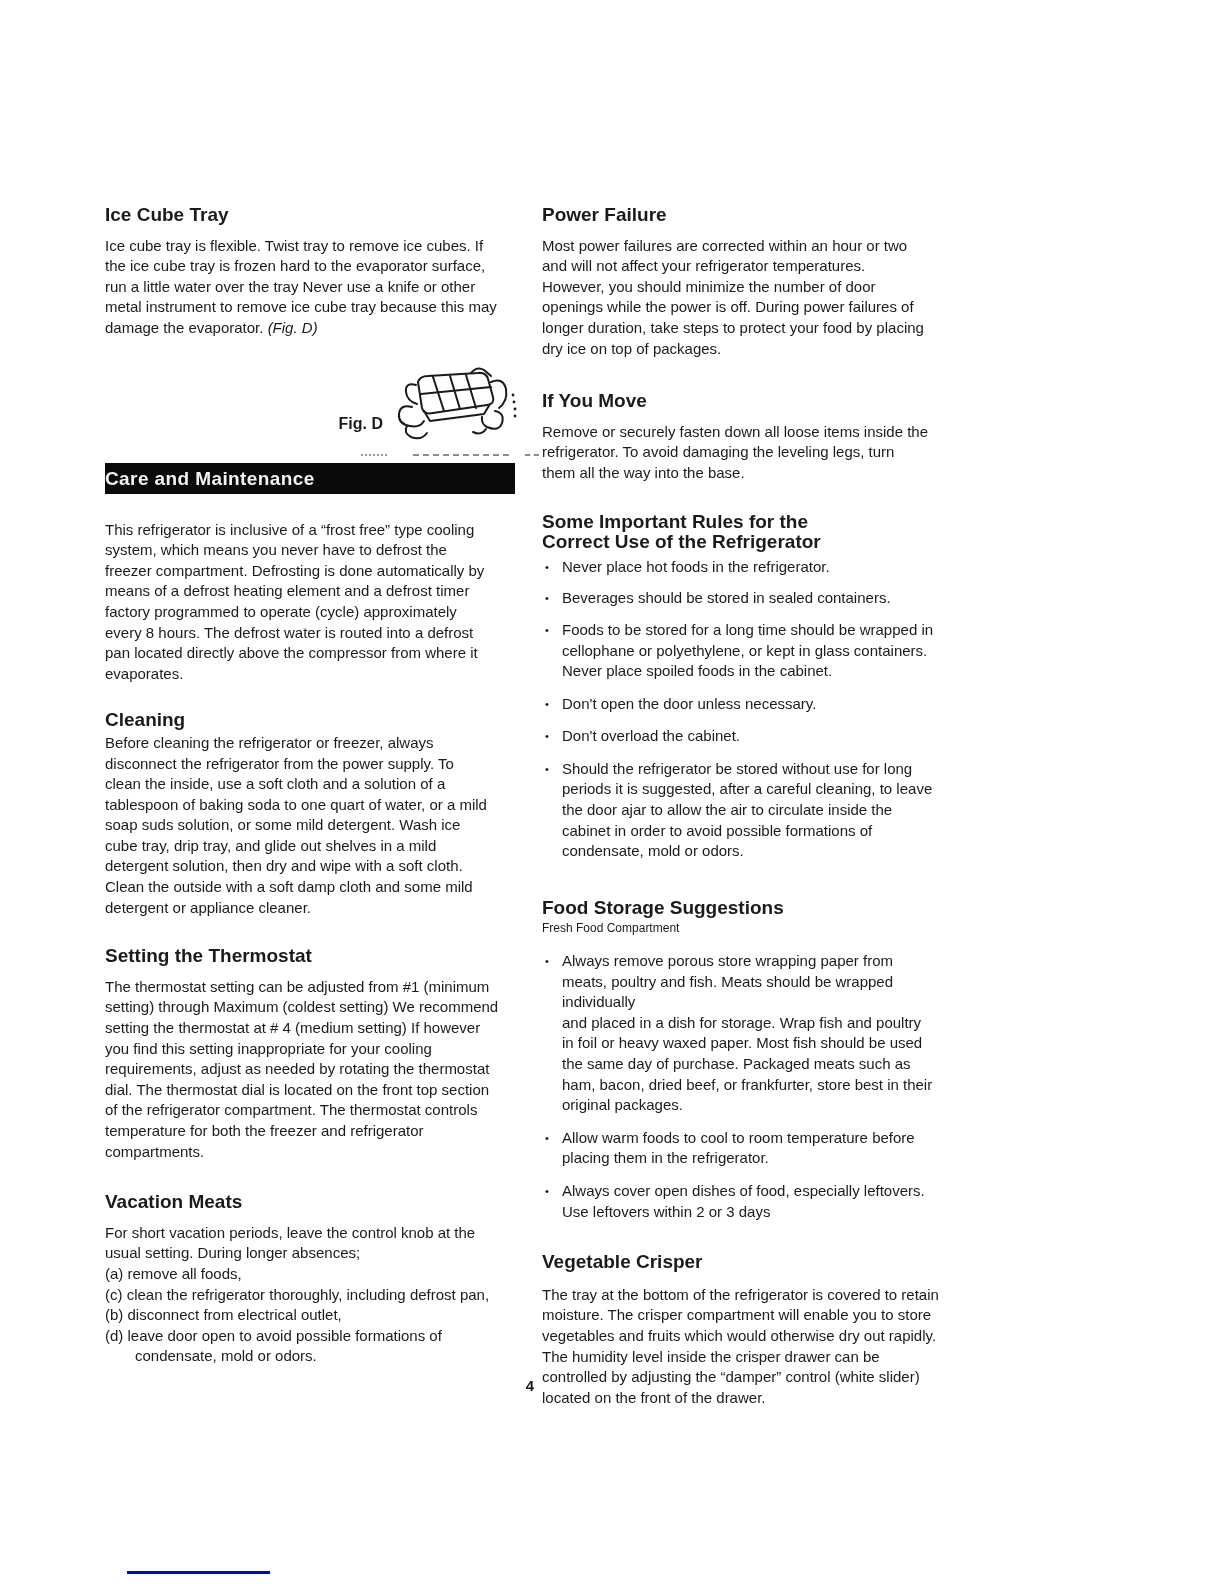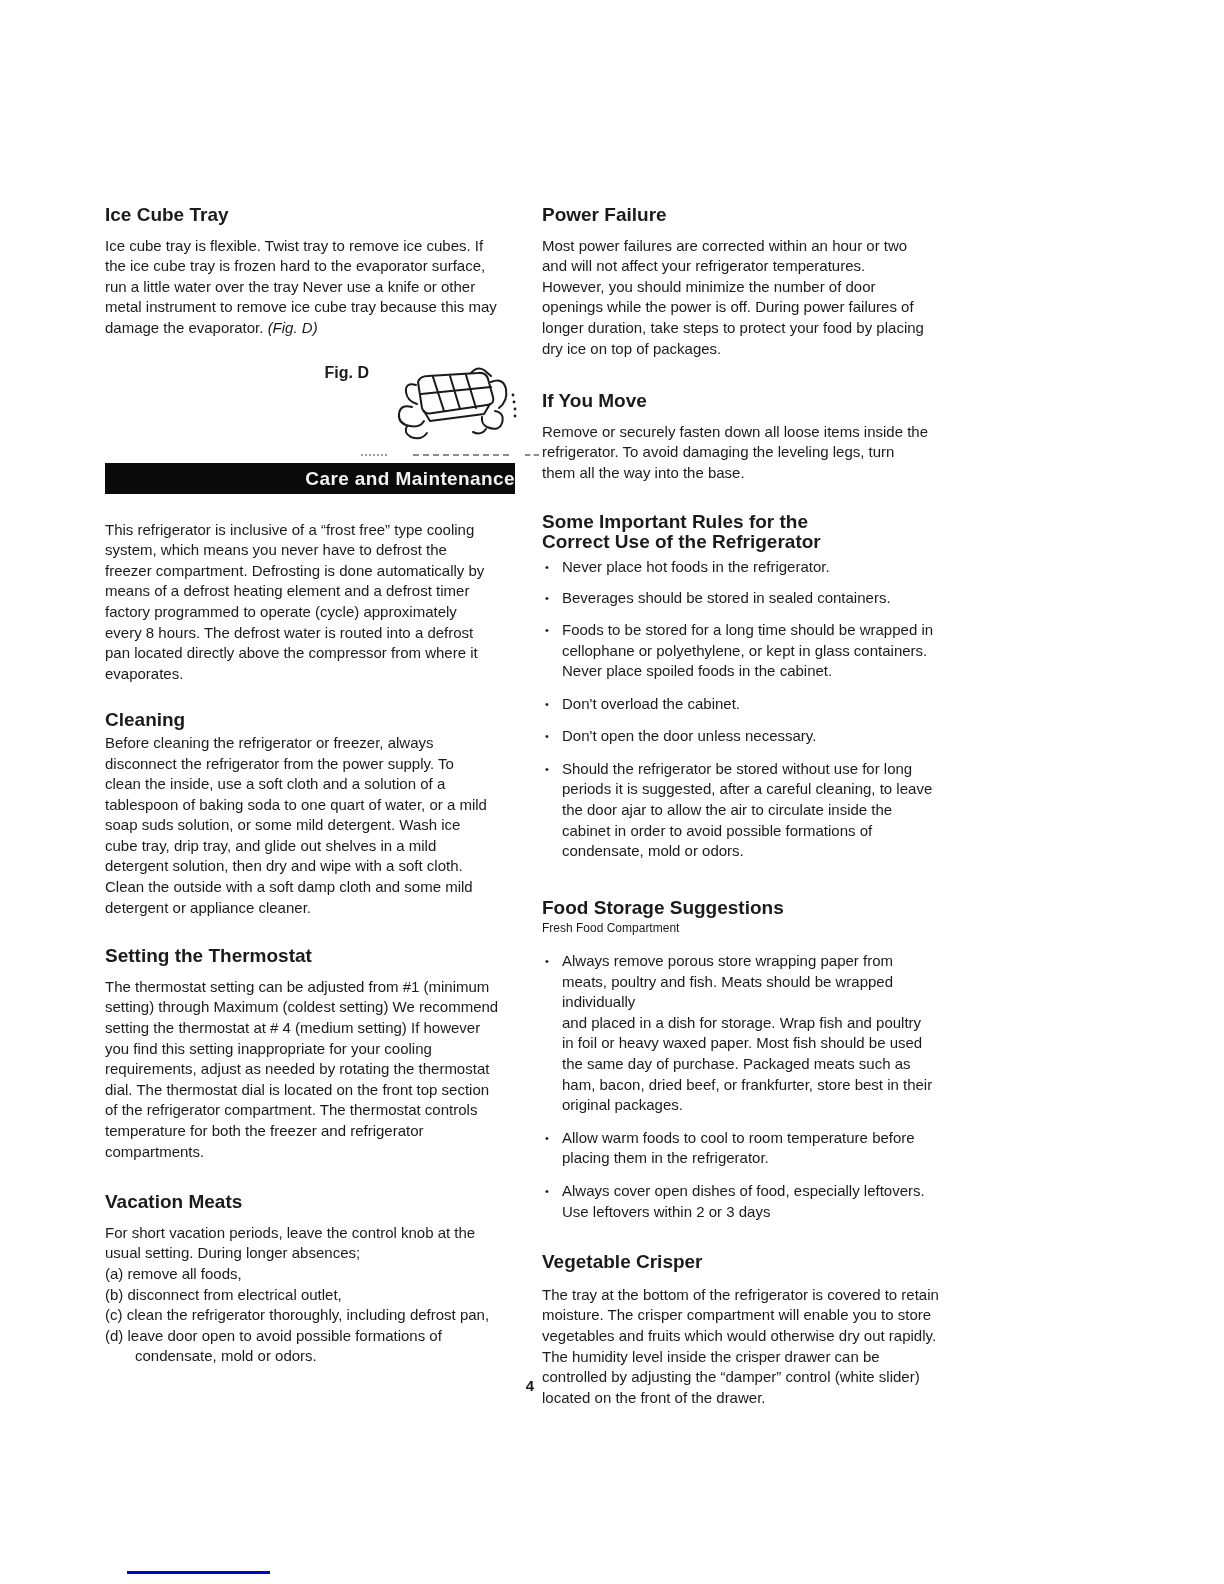--- a/index.html
+++ b/index.html
@@ -13,29 +13,29 @@
   .col { font-size:15px; line-height:20.6px; }
   .col-left  { width:432px; margin-left:105px; }
   .col-right { width:452px; margin-left:5px; }
 
   .heading { font-size:19px; font-weight:bold; white-space:pre-line; }
   .subheading { font-size:12px; font-weight:normal; }
   .pre { white-space:pre-line; }
   em.figref { font-style:italic; }
 
   
-  .figure-row { display:flex; justify-content:flex-end; 
-                gap:18px; margin:24px 18px 0 0; }
+  .figure-row { display:flex; justify-content:flex-end; align-items:flex-end;
+                gap:4px; margin:24px 18px 0 0; }
   .figure-label { font-weight:bold; font-size:16px; margin-bottom:8px; }
   .figure-art svg { display:block; }
 
   
   .banner-wrap { position:relative; margin-top:20px; }
   .banner { background:#0a0a0a; color:#f2f2f2; width:410px; height:31px;
-            line-height:31px; text-align:right; font-weight:bold;
+            line-height:31px; text-align:left; font-weight:bold;
             font-size:19px; letter-spacing:0.4px; }
   .artifact-dash-a { position:absolute; top:-9px; right:28px; width:96px;
                      border-top:2px dashed #8d8d8d; }
   .artifact-dash-b { position:absolute; top:-9px; right:-2px; width:14px;
                      border-top:2px dashed #8d8d8d; }
   .artifact-dash-c { position:absolute; top:-9px; right:150px; width:26px;
                      border-top:2px dotted #9a9a9a; }
 
   
   .mt2{margin-top:2px;} .mt4{margin-top:4px;} .mt10{margin-top:10px;}
@@ -152,22 +152,22 @@
 of the refrigerator compartment. The thermostat controls
 temperature for both the freezer and refrigerator
 compartments.</p>
     </div>
 
     <div class="mt30">
       <div class="heading">Vacation Meats</div>
       <p class="pre mt10">For short vacation periods, leave the control knob at the
 usual setting.  During longer absences;</p>
       <div class="vac-item">(a)  remove all foods,</div>
+      <div class="vac-item">(c)  clean the refrigerator thoroughly, including defrost pan,</div>
       <div class="vac-item">(b)  disconnect from electrical outlet,</div>
-      <div class="vac-item">(c)  clean the refrigerator thoroughly, including defrost pan,</div>
       <div class="vac-item">(d)  leave door open to avoid possible formations of
 condensate, mold or odors.</div>
     </div>
   </div>
 
   <div class="col col-right">
 
     <div>
       <div class="heading">Power Failure</div>
       <p class="pre mt10">Most power failures are corrected within an hour or two
@@ -187,22 +187,22 @@
 
     <div class="mt28">
       <div class="heading">Some Important Rules for the
 Correct Use of the Refrigerator</div>
       <ul class="bullets mt4">
         <li class="bullet">Never place hot foods in the refrigerator.</li>
         <li class="bullet">Beverages should be stored in sealed containers.</li>
         <li class="bullet mt14">Foods to be stored for a long time should be wrapped in
 cellophane or polyethylene, or kept in glass containers.
 Never place spoiled foods in the cabinet.</li>
+        <li class="bullet mt12">Don't open the door unless necessary.</li>
         <li class="bullet mt12">Don't overload the cabinet.</li>
-        <li class="bullet mt12">Don't open the door unless necessary.</li>
         <li class="bullet mt12">Should the refrigerator be stored without use for long
 periods it is suggested, after a careful cleaning, to leave
 the door ajar to allow the air to circulate inside the
 cabinet in order to avoid possible formations of
 condensate, mold or odors.</li>
       </ul>
     </div>
 
     <div class="mt36">
       <div class="heading">Food Storage Suggestions</div>

